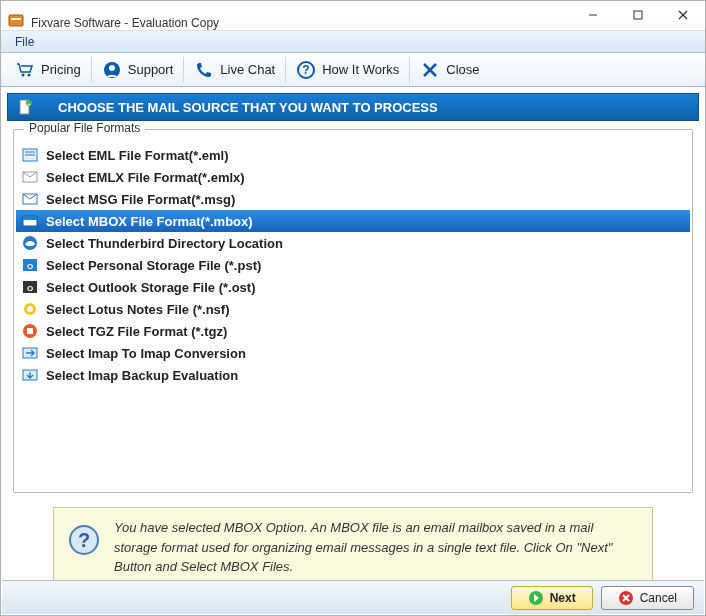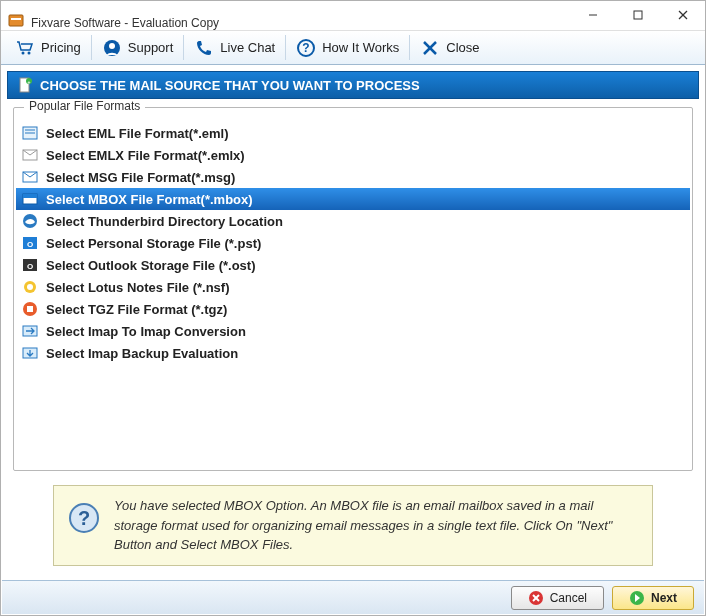--- a/index.html
+++ b/index.html
@@ -58,21 +58,21 @@
   .tool-btn:last-child{border-right:none;}
   .tool-btn .ico { width:20px;height:20px;display:flex;align-items:center;justify-content:center; }
 
   
   .section-header {
     margin: 6px 6px 0 6px;
     height: 28px;
     background: linear-gradient(#1a7fd6,#0d5fa8);
     border:1px solid #0a4f8f;
     display:flex;align-items:center;
-    gap:6px;
+    gap:24px;
     padding:12px 8px;
     color:#fff;
     font-weight:bold;
     font-size:13px;
   }
   .section-header .hdr-icon{width:18px;height:18px;display:flex;align-items:center;justify-content:center;}
 
   
   .content-area { padding: 8px 12px 0 12px; }
   .groupbox {
@@ -180,20 +180,23 @@
     </div>
     <div class="win-btn">
       <svg width="10" height="10">
             <line x1="1" y1="1" x2="9" y2="9" stroke="#333" stroke-width="1.2"></line>
             <line x1="9" y1="1" x2="1" y2="9" stroke="#333" stroke-width="1.2"></line>
           </svg>
     </div>
   </div>
 </div>
 
+<div class="menubar">
+  <div class="menu-item">File</div>
+</div>
 
 <div class="toolbar">
   <div class="tool-btn">
     <span class="ico">
       <svg width="20" height="20" viewBox="0 0 20 20">
             <path d="M2 4h2l2 8h9l2-6H6" fill="none" stroke="#0a5aa8" stroke-width="1.5"></path>
             <circle cx="8" cy="15" r="1.5" fill="#0a5aa8"></circle>
             <circle cx="14" cy="15" r="1.5" fill="#0a5aa8"></circle>
           </svg>
     </span>
@@ -360,34 +363,34 @@
       <svg width="32" height="32" viewBox="0 0 32 32">
             <circle cx="16" cy="16" r="14" fill="#d8e7f5" stroke="#4a7fb5" stroke-width="2"></circle>
             <text x="16" y="23" text-anchor="middle" font-size="20" font-weight="bold" fill="#2b5f96">?</text>
           </svg>
     </div>
     <div class="msg">You have selected MBOX Option. An MBOX file is an email mailbox saved in a mail storage format used for organizing email messages in a single text file. Click On "Next" Button and Select MBOX Files.</div>
   </div>
 </div>
 
 <div class="bottom-bar">
+  <div class="btn highlight">
+    <span class="b-ico">
+      <svg width="16" height="16" viewBox="0 0 16 16">
+            <circle cx="8" cy="8" r="7" fill="#3cb54a"></circle>
+            <path d="M6 4l5 4-5 4z" fill="#fff"></path>
+          </svg>
+    </span>
+    <span class="lbl">Next</span>
+  </div>
   <div class="btn">
     <span class="b-ico">
       <svg width="16" height="16" viewBox="0 0 16 16">
             <circle cx="8" cy="8" r="7" fill="#d93434"></circle>
             <line x1="5" y1="5" x2="11" y2="11" stroke="#fff" stroke-width="2"></line>
             <line x1="11" y1="5" x2="5" y2="11" stroke="#fff" stroke-width="2"></line>
           </svg>
     </span>
     <span>Cancel</span>
   </div>
-  <div class="btn highlight">
-    <span class="b-ico">
-      <svg width="16" height="16" viewBox="0 0 16 16">
-            <circle cx="8" cy="8" r="7" fill="#3cb54a"></circle>
-            <path d="M6 4l5 4-5 4z" fill="#fff"></path>
-          </svg>
-    </span>
-    <span class="lbl">Next</span>
-  </div>
 </div>
 
 </div>
 
 </body></html>

